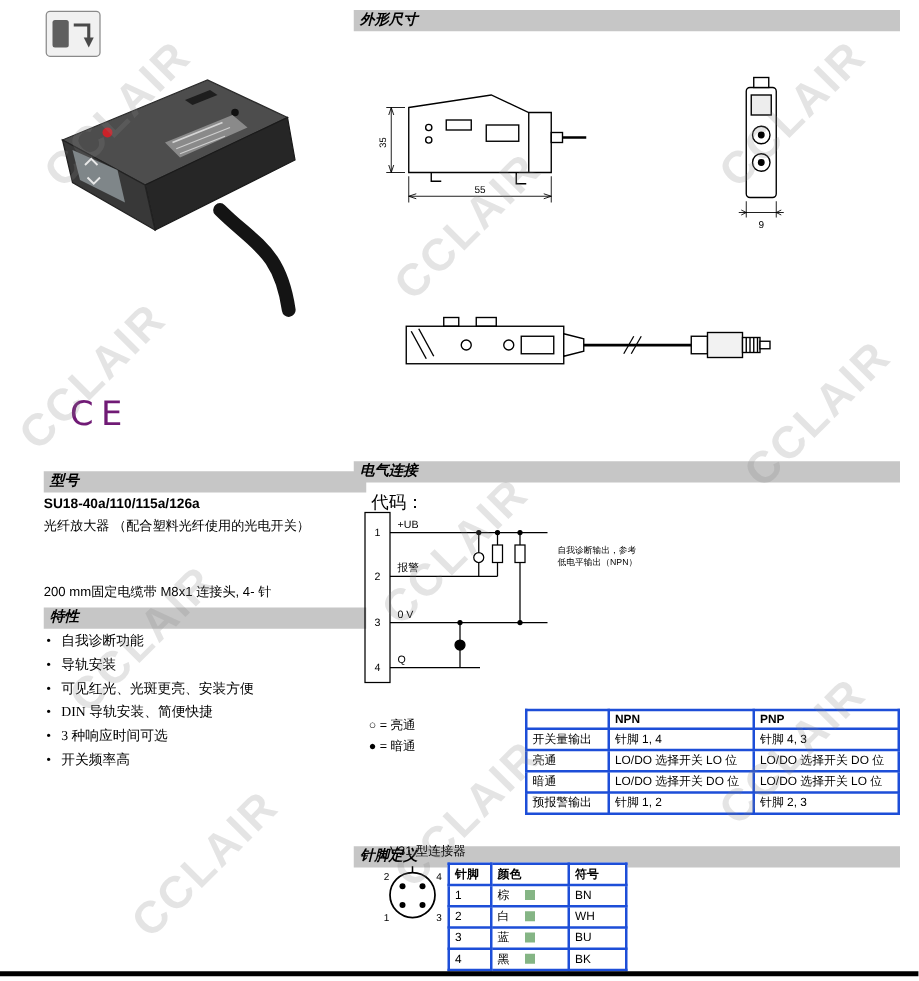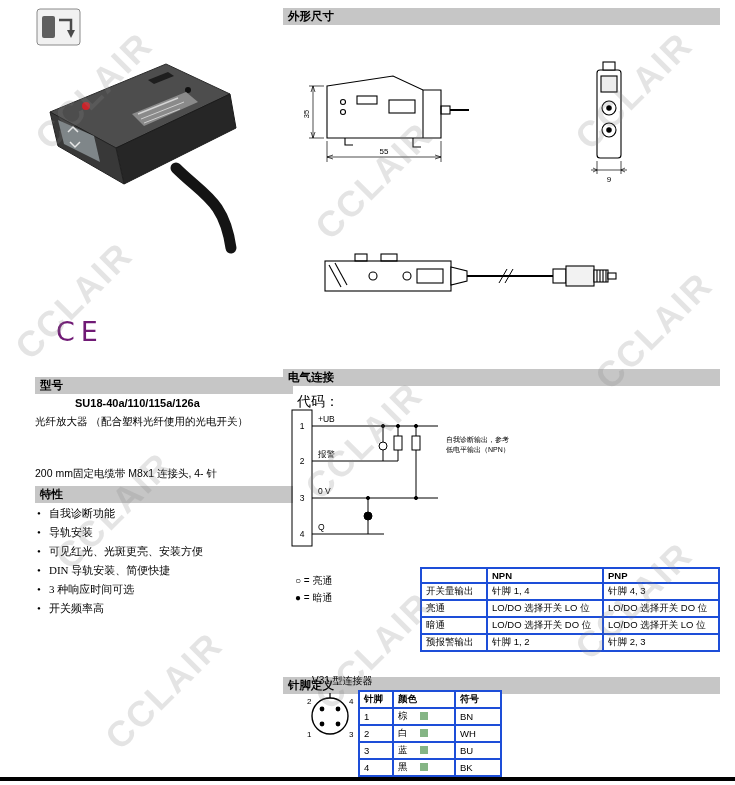--- a/index.html
+++ b/index.html
@@ -7,27 +7,27 @@
   .page {
     position: relative; width: 735px; height: 785px;
     background: #ffffff; overflow: hidden;
     font-family: "Liberation Sans", sans-serif; color: #000;
   }
   .abs { position: absolute; }
 
   
   .section-header {
     position: absolute; height: 17px; background: #c6c6c6;
-    font-size: 11.5px; font-weight: bold; line-height: 17px; padding: 0 5px;
+    font-size: 11.5px; font-weight: bold; line-height: 17px; padding: 0 5px; font-style: italic;
   }
   .sh-left  { left: 35px;  width: 258px; }
   .sh-right { left: 283px; width: 437px; }
 
   
-  .product-name { left: 35px; top: 397px; font-size: 11px; font-weight: bold; width: 232px; margin-left: 40px; }
+  .product-name { left: 35px; top: 397px; font-size: 11px; font-weight: bold; width: 232px; }
   .desc  { left: 35px; top: 414px; width: 232px; font-size: 10.5px; line-height: 15px; }
   .cable { left: 35px; top: 467px; width: 240px; font-size: 10.5px; }
   .features-list {
     position: absolute; left: 35px; top: 507px; width: 235px;
     margin: 0; padding: 0; list-style: none; font-size: 11px; font-family: Liberation Serif, serif;
   }
   .features-list li { position: relative; padding-left: 14px; margin-bottom: 6px; line-height: 13px; }
   .features-list li::before { content: "•"; position: absolute; left: 2px; }
 
   .ce-mark {

